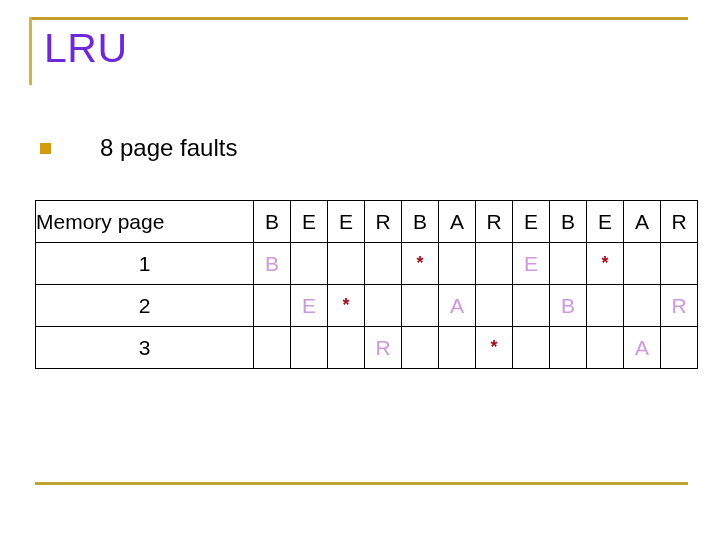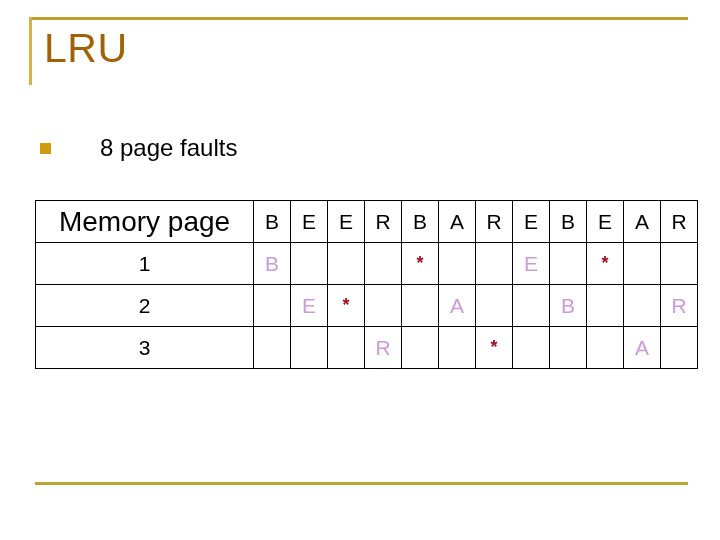--- a/index.html
+++ b/index.html
@@ -43,21 +43,21 @@
   }
 
   
   #slide-title {
     position: absolute;
     left: 44px;
     top: 24px;
     font-size: 41px;
     line-height: 48px;
     font-weight: normal;
-    color: #a16207;
+    color: #6d28d9;
     letter-spacing: 0.5px;
     white-space: nowrap;
   }
 
   
   #bullet-row {
     position: absolute;
     left: 40px;
     top: 134px;
     display: flex;
@@ -92,22 +92,22 @@
     height: 41px;
     padding: 0;
     text-align: center;
     vertical-align: middle;
     font-size: 21px;
     color: #000000;
     overflow: hidden;
   }
   #page-table td.label-col {
     width: 217px;
-    text-align: center;
-    font-size: 28px;
+    text-align: left;
+    font-size: 21px;
   }
   #page-table td.seq-col {
     width: 36px;
   }
   #page-table td.row-label {
     text-align: center;
     font-size: 21px;
   }
   .cell-page {
     color: #cc99dd;

